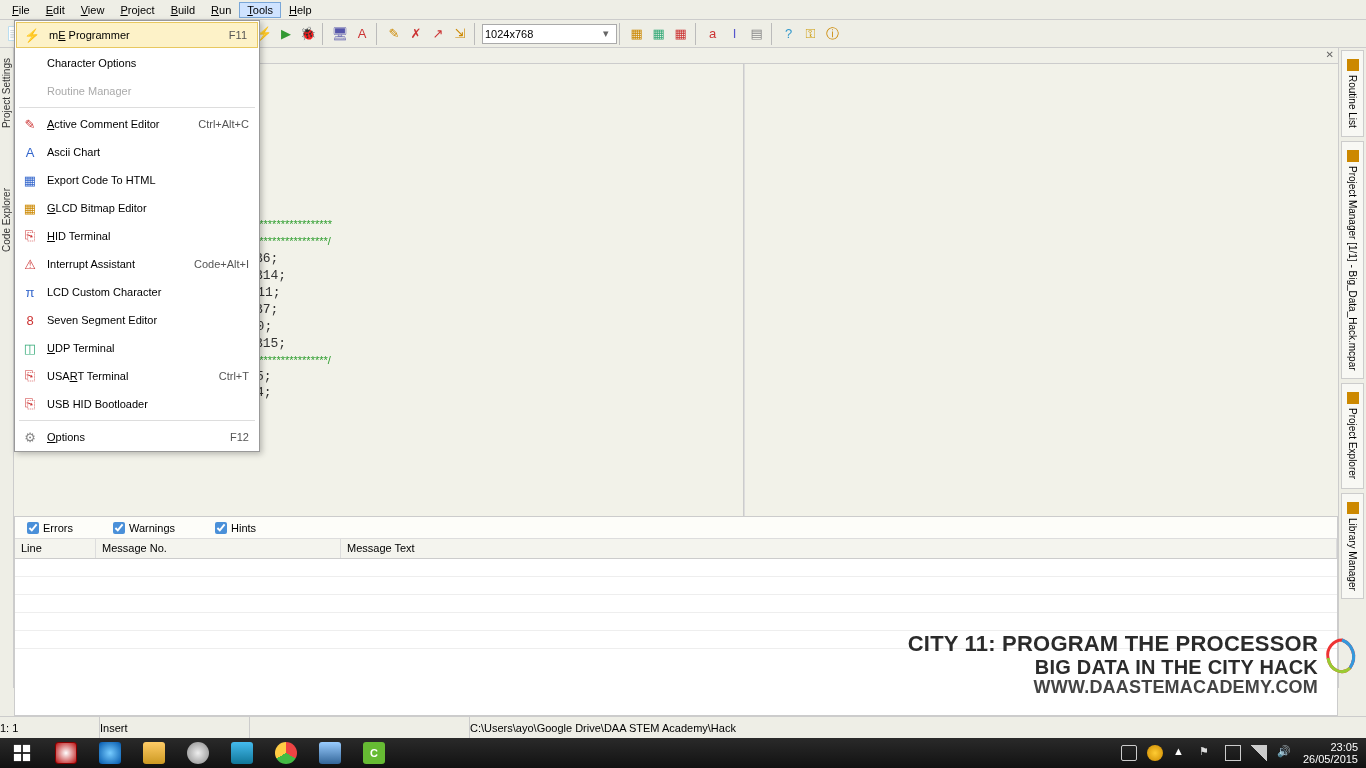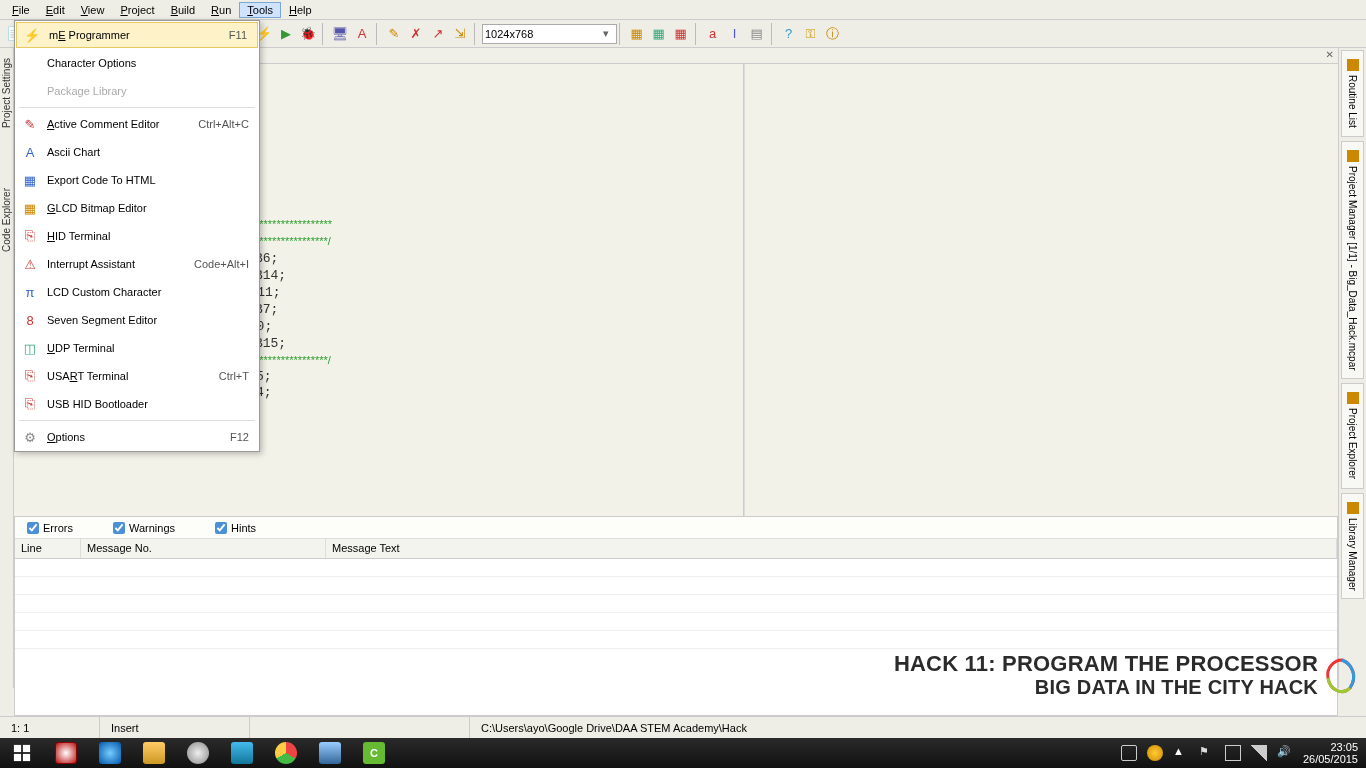--- a/index.html
+++ b/index.html
@@ -57,38 +57,38 @@
 .bp-tabs { height: 22px; background: #eeeee6; border-bottom: 1px solid #ccc; display: flex; align-items: flex-end; padding-left: 4px; gap: 0; }
 .bp-tab { padding: 3px 10px; border: 1px solid #ccc; border-bottom: none; background: #f8f8f4; margin-right: 2px; display: flex; align-items: center; gap: 4px; font-size: 11px;}
 .bp-tab.active { background: #fff; }
 .bp-tab .ic { width:12px; height:12px; display:inline-block; background:#5b8; border:1px solid #396;}
 .bp-tab .ic.qc { background:#79b; border-color:#469;}
 .bp-filters { height: 22px; border-bottom: 1px solid #ddd; display: flex; align-items: center; gap: 40px; padding-left: 12px; background:#fdfdf9;}
 .bp-filters label { display: flex; align-items: center; gap: 4px; font-size:11px;}
 .bp-filters input[type=checkbox]{ width:12px; height:12px; accent-color:#4a90d9;}
 .bp-grid-header { height: 20px; background: #f4f4ee; border-bottom: 1px solid #ccc; display: flex; }
 .bp-grid-header .col { padding: 3px 6px; border-right: 1px solid #ddd; font-size: 11px; }
-.col-line { width: 66px; }
+.col-line { width: 81px; }
 .col-msgno { width: 245px; }
 .col-text { flex: 1; }
 .col-unit { width: 460px; }
 .bp-grid-body { flex:1; background:#fff; overflow:hidden; }
 .bp-grid-body .row { height: 18px; border-bottom: 1px solid #eee; }
 
 
 .overlay-text { position: absolute; right: 48px; bottom: 70px; text-align: right; z-index: 50; }
 .overlay-text .ln { font-family: "Arial Narrow", Arial, sans-serif; font-weight: 700; color: #2b2b2b; letter-spacing: .2px; line-height: 1.1; }
 .overlay-text .ln1 { font-size: 22px; }
 .overlay-text .ln2 { font-size: 20px; }
 .overlay-text .ln3 { font-size: 18px; color: #444; }
 .overlay-logo { width: 40px; height: 40px; position:absolute; right:-44px; top:4px;}
 
 
 .statusbar { position: absolute; left: 0; right: 0; bottom: 30px; height: 22px; background: #eeeee6; border-top: 1px solid #ccc; display: flex; align-items: center; font-size: 11px; }
-.statusbar .cell { padding: 0 11px; border-right: 1px solid #ccc; height: 100%; display: flex; align-items: center; }
+.statusbar .cell { padding: 0 0; border-right: 1px solid #ccc; height: 100%; display: flex; align-items: center; }
 .statusbar .cell.pos { width: 100px; }
 .statusbar .cell.ins { width: 150px; }
 .statusbar .cell.spacer { width: 220px; }
 .statusbar .cell.path { flex: 1; border-right:none;}
 
 
 .taskbar { position: absolute; left: 0; right: 0; bottom: 0; height: 30px; background: linear-gradient(#2a2a2a, #111); display: flex; align-items: center; }
 .taskbar .start { width: 44px; height: 30px; display:flex; align-items:center; justify-content:center; }
 .taskbar .start svg { width:18px; height:18px; }
 .taskbar .tb-item { width: 44px; height: 30px; display: flex; align-items: center; justify-content: center; }
@@ -215,21 +215,21 @@
       <span class="dd-label">m<u>E</u> Programmer</span>
       <span class="dd-shortcut">F11</span>
     </div>
     <div class="dd-item">
       <span class="dd-icon" style="color:#888;font-size:13px;"></span>
       <span class="dd-label">Character Options</span>
       <span class="dd-shortcut"></span>
     </div>
     <div class="dd-item disabled">
       <span class="dd-icon" style="color:#888;font-size:13px;"></span>
-      <span class="dd-label">Package Library</span>
+      <span class="dd-label">Routine Manager</span>
       <span class="dd-shortcut"></span>
     </div>
     <div class="dd-sep"></div>
     <div class="dd-item">
       <span class="dd-icon" style="color:#c33;font-size:13px;">✎</span>
       <span class="dd-label"><u>A</u>ctive Comment Editor</span>
       <span class="dd-shortcut">Ctrl+Alt+C</span>
     </div>
     <div class="dd-item">
       <span class="dd-icon" style="color:#36c;font-size:13px;">A</span>
@@ -349,22 +349,23 @@
   <div class="bp-grid-body">
     <div class="row"></div>
     <div class="row"></div>
     <div class="row"></div>
     <div class="row"></div>
     <div class="row"></div>
   </div>
 </div>
 
 <div class="overlay-text">
-  <div class="ln ln1">HACK 11: PROGRAM THE PROCESSOR</div>
+  <div class="ln ln1">CITY 11: PROGRAM THE PROCESSOR</div>
   <div class="ln ln2">BIG DATA IN THE CITY HACK</div>
+  <div class="ln ln3">WWW.DAASTEMACADEMY.COM</div>
   <svg class="overlay-logo" viewBox="0 0 40 40">
     <path d="M20 4 C30 8 36 20 28 32 C20 40 8 34 6 22 C4 12 12 4 20 4Z" fill="none" stroke="#e33" stroke-width="3"></path>
     <path d="M20 4 C30 8 36 20 28 32" fill="none" stroke="#39d" stroke-width="3"></path>
     <path d="M28 32 C20 40 8 34 6 22" fill="none" stroke="#9c3" stroke-width="3"></path>
   </svg>
 </div>
 
 <div class="statusbar">
   <div class="cell pos">1: 1</div>
   <div class="cell ins">Insert</div>

